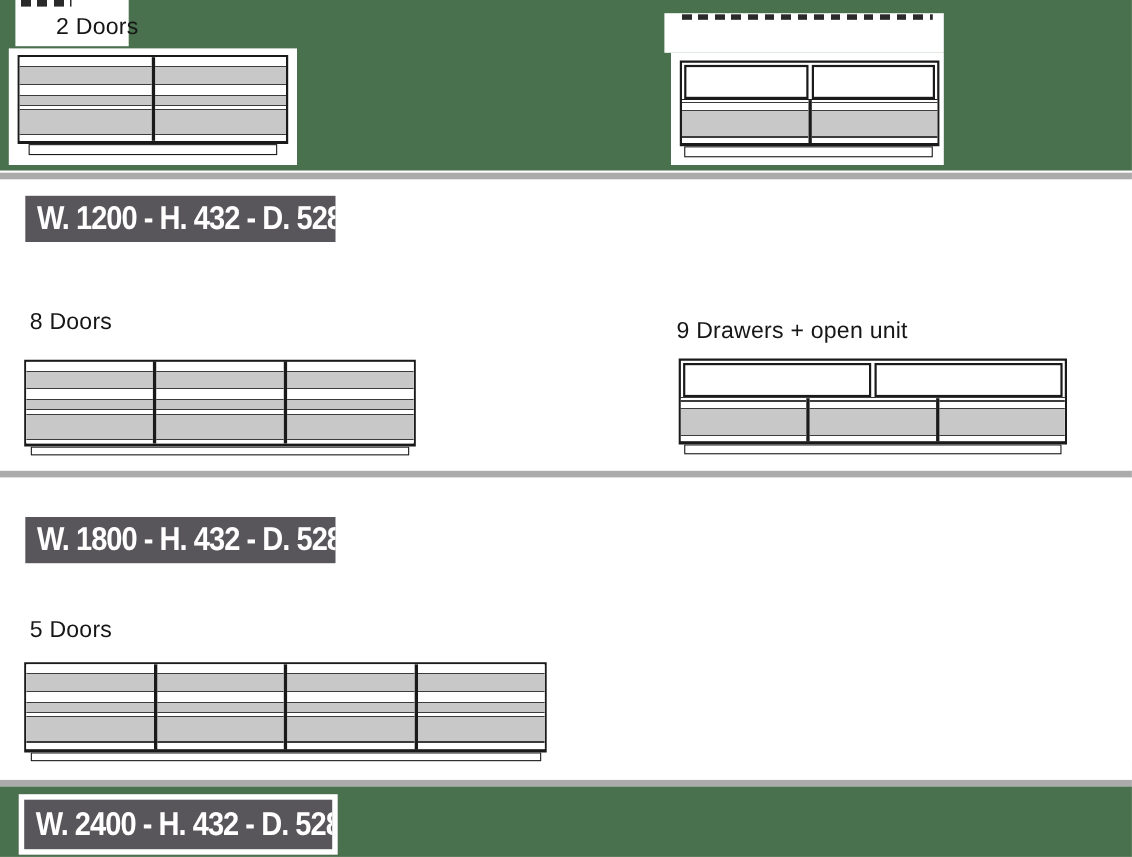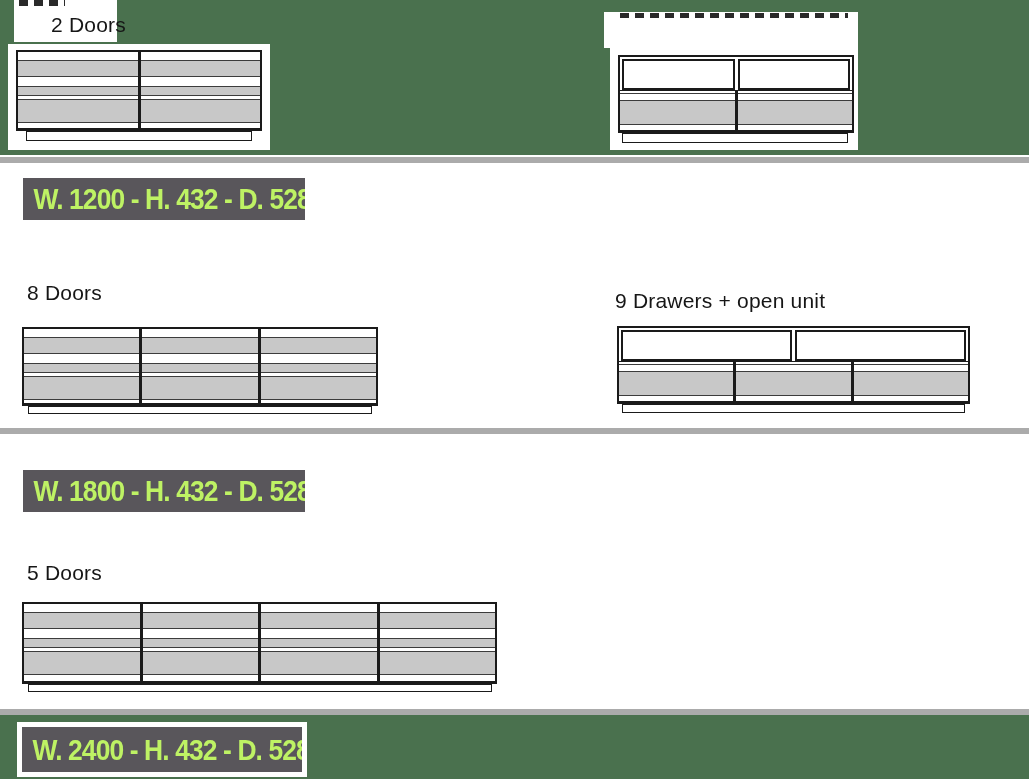--- a/index.html
+++ b/index.html
@@ -52,21 +52,21 @@
       #ffffff 0px,#ffffff 2px,
       #3c3c3c 2px,#3c3c3c 3px,
       #ffffff 3px,#ffffff 9px,
       #3c3c3c 9px,#3c3c3c 10px,
       #c8c8c8 10px,#c8c8c8 33px,
       #3c3c3c 33px,#3c3c3c 34px,
       #ffffff 34px);}
   .drawer + .drawer{border-left:3px solid #1a1a1a;}
 
   
-  .dim-bar{background:#59565b;color:#bef264;overflow:hidden;}
+  .dim-bar{background:#59565b;color:#ffffff;overflow:hidden;}
   .dim-bar .txt{display:inline-block;font-weight:bold;font-size:30px;letter-spacing:-1px;
     white-space:nowrap;transform:scaleX(0.88);transform-origin:left center;padding-left:12px;}
   .dim-1,.dim-2{width:282px;height:42px;line-height:42px;}
   .dim-3-outer{border:5px solid #ffffff;width:280px;height:45px;line-height:45px;}
 </style>
 </head>
 <body>
 
 <div class="page">
 

